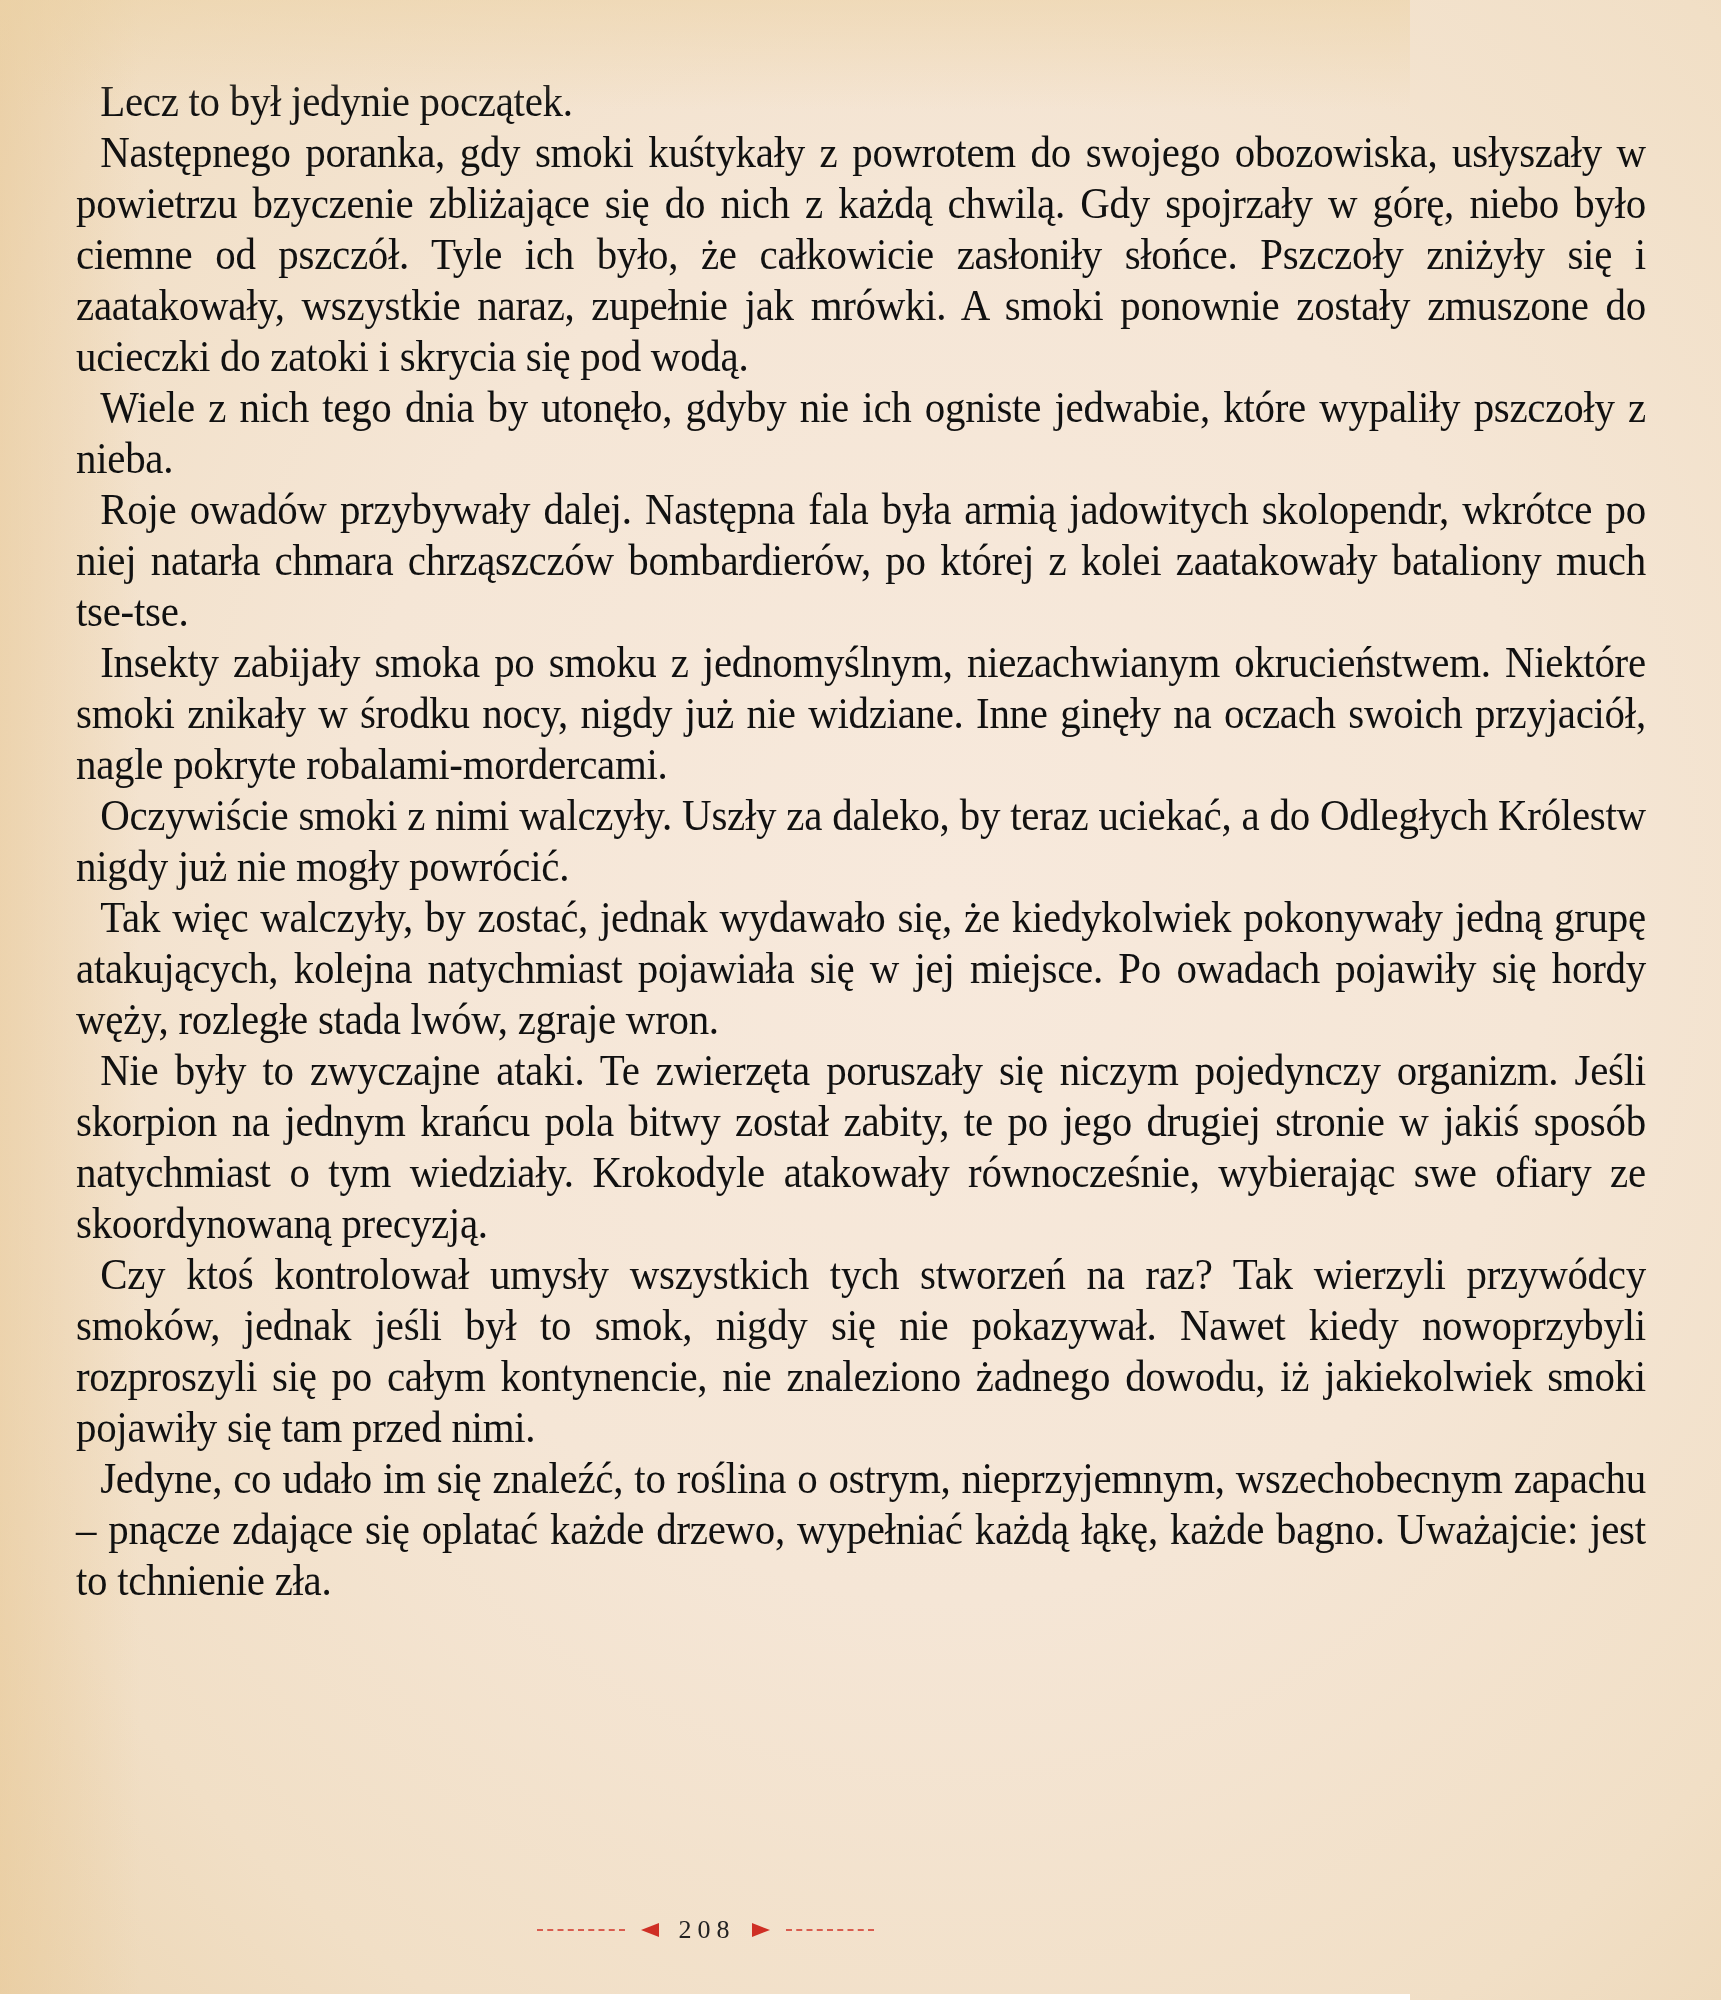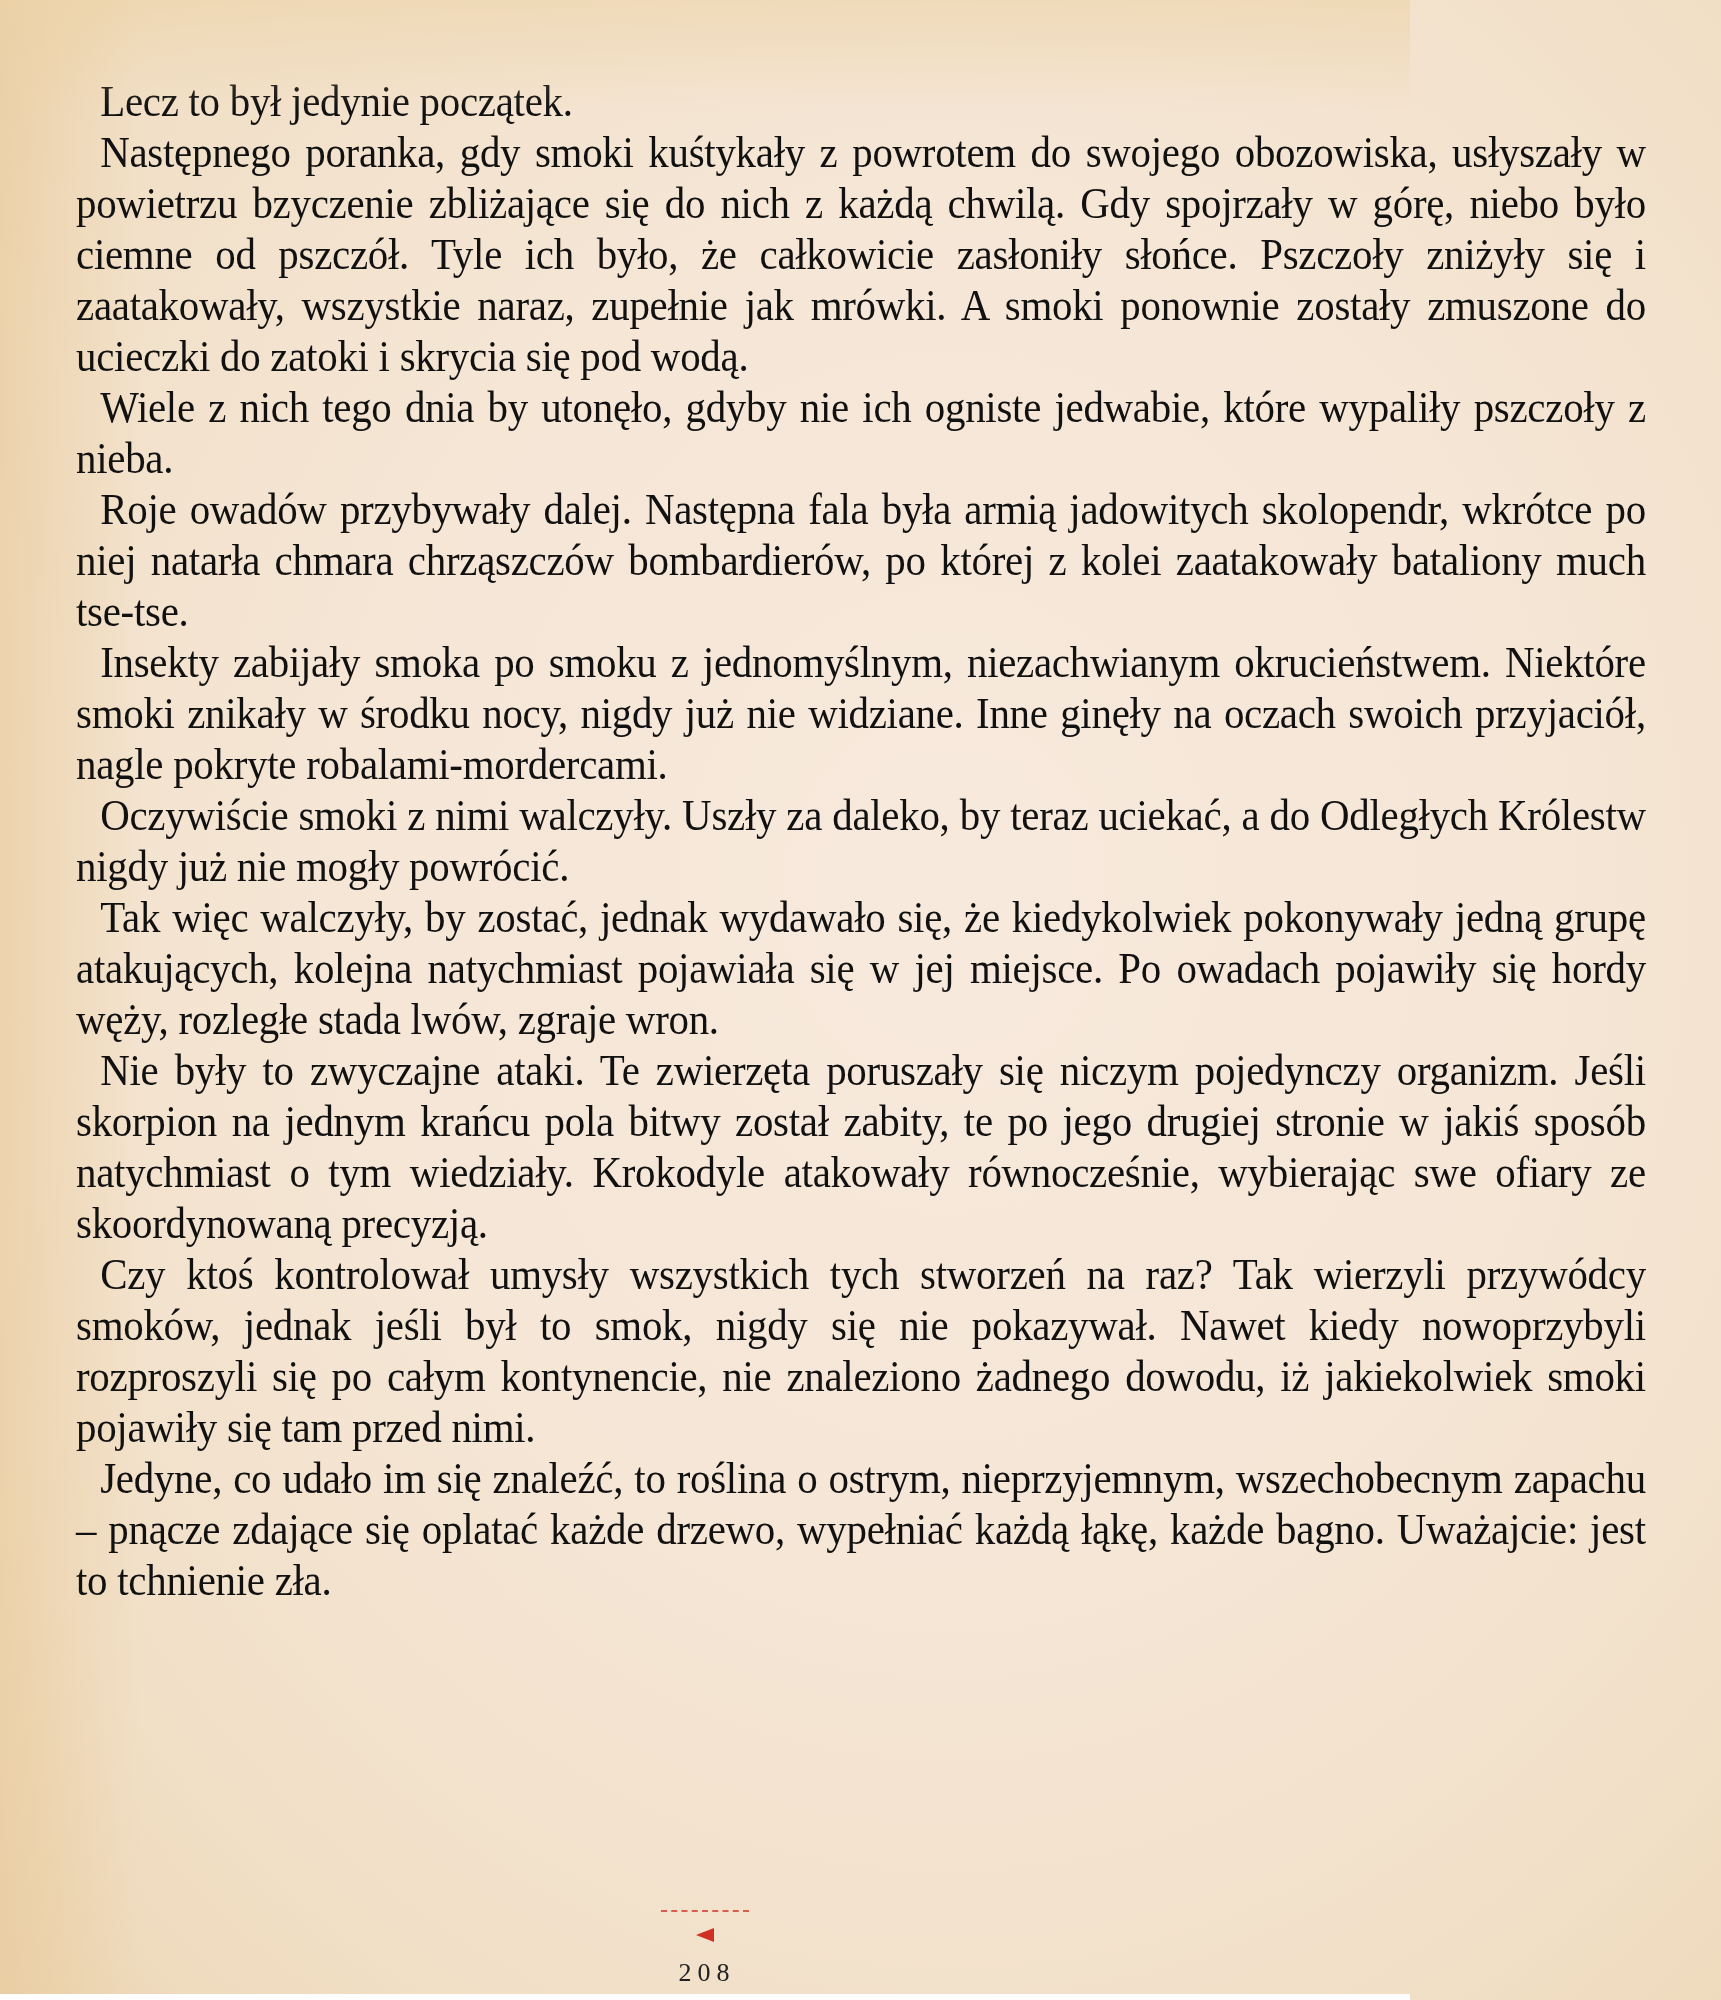--- a/index.html
+++ b/index.html
@@ -61,22 +61,22 @@
       transform-origin: left top;
       width: 1688px;
     }
     .footer {
       position: absolute;
       left: 0; right: 0;
       top: 1910px;
       height: 40px;
       display: flex;
       align-items: center;
+      justify-content: center;
       gap: 16px;
-      flex-direction: column;
     }
     .rule {
       width: 88px;
       height: 0;
       border-top: 2px dashed #d5453a;
       opacity: 0.85;
     }
     .arrow {
       width: 0; height: 0;
       border-top: 7px solid transparent;

